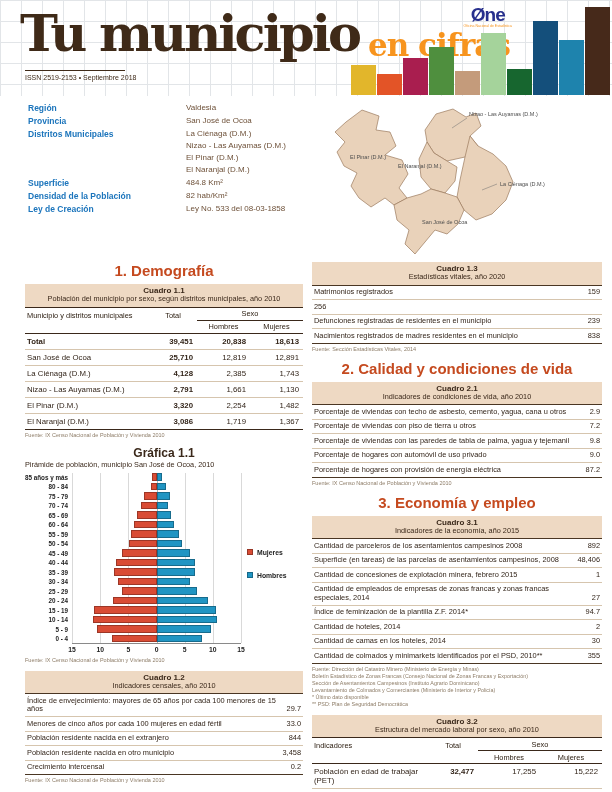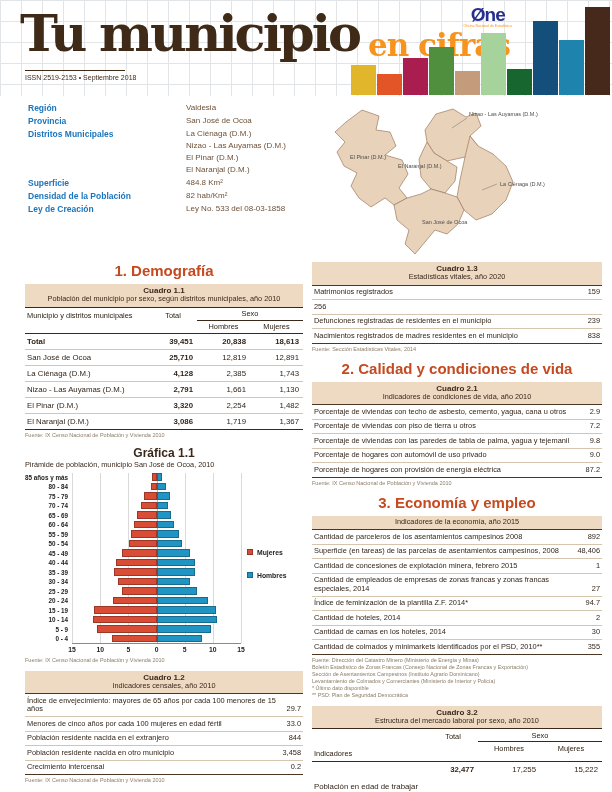--- a/index.html
+++ b/index.html
@@ -64,21 +64,21 @@
   .t4-sexo-sub span { flex:1; padding:1.5px 0; }
   .t4-row { display:flex; font-size:7.8px; color:#33251a; padding:3px 0; border-bottom:0.5px solid #d6c5ae; }
   .t4-row:last-child { border-bottom:1.5px solid #3a281a; }
   .t4-c0 { padding-left:2px; }
   .t4-num { text-align:right; padding-right:4px; }
   .bold { font-weight:bold; }
 
   .t11 .t4-name, .t11 .t4-c0 { flex:0 0 124px; }
   .t11 .t4-total, .t11 .t4-c1 { flex:0 0 48px; }
   .t11 .t4-c2, .t11 .t4-c3 { flex:0 0 53px; }
-  .t32 .t4-name, .t32 .t4-c0 { flex:0 0 116px;margin-top:17px; }
+  .t32 .t4-name, .t32 .t4-c0 { flex:0 0 116px; }
   .t32 .t4-total, .t32 .t4-c1 { flex:0 0 50px; }
   .t32 .t4-c2, .t32 .t4-c3 { flex:0 0 62px; }
 
   
   .chart-card { margin-bottom:2px; }
   .g-title { font-size:12px; font-weight:bold; color:#3a281a; text-align:center; margin-top:3px; }
   .g-sub { font-size:7.3px; color:#3a281a; margin-bottom:4px; }
   .pyr { display:flex; }
   .pyr-labels { flex:0 0 46px; }
   .pyr-lab { height:9.5px; font-size:6.3px; font-weight:bold; color:#222; text-align:right;
@@ -461,20 +461,21 @@
             <div class="kv-value">87.2</div>
           </div>
         </div>
       <div class="src">Fuente: IX Censo Nacional de Población y Vivienda 2010</div>
     </div>
 
     <div class="section-title">3. Economía y empleo</div>
 
     <div class="table-card">
       <div class="band">
+        <div class="band-title">Cuadro 3.1</div>
         <div class="band-sub">Indicadores de la economía, año 2015</div>
       </div>
       <div class="tbody" id="t31-body">
           <div class="kv-row">
             <div class="kv-label">Cantidad de parceleros de los asentamientos campesinos 2008</div>
             <div class="kv-value">892</div>
           </div>
           <div class="kv-row">
             <div class="kv-label">Superficie (en tareas) de las parcelas de asentamientos campesinos, 2008</div>
             <div class="kv-value">48,406</div>

